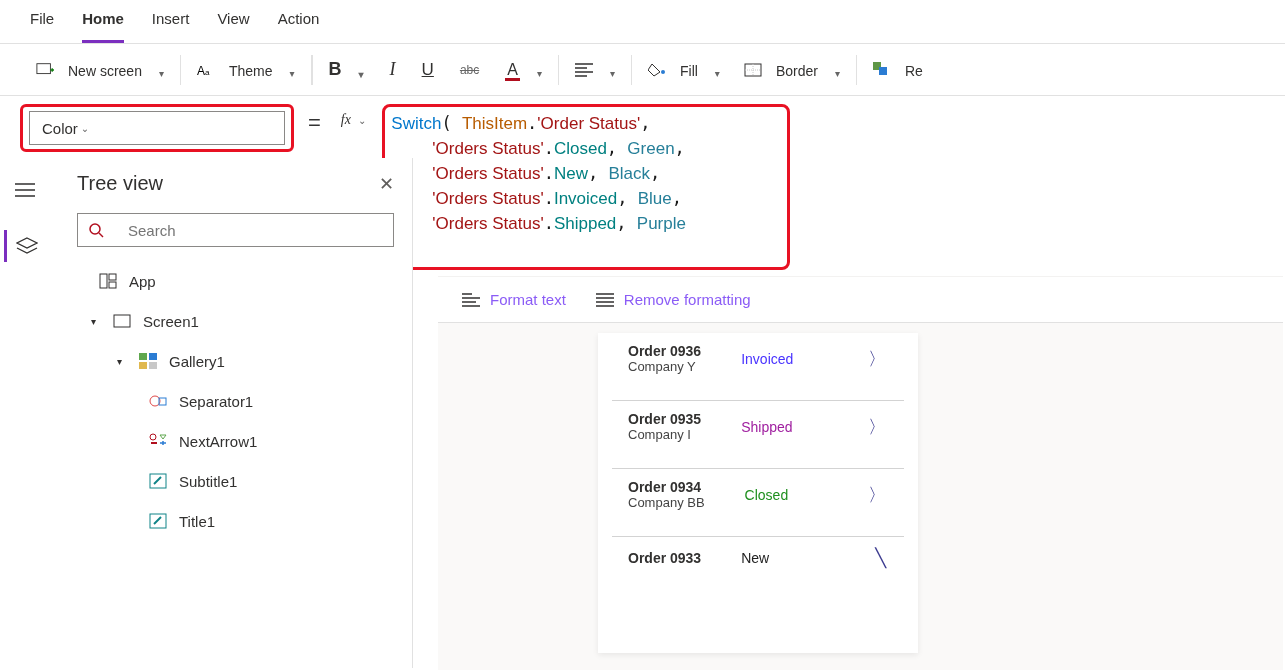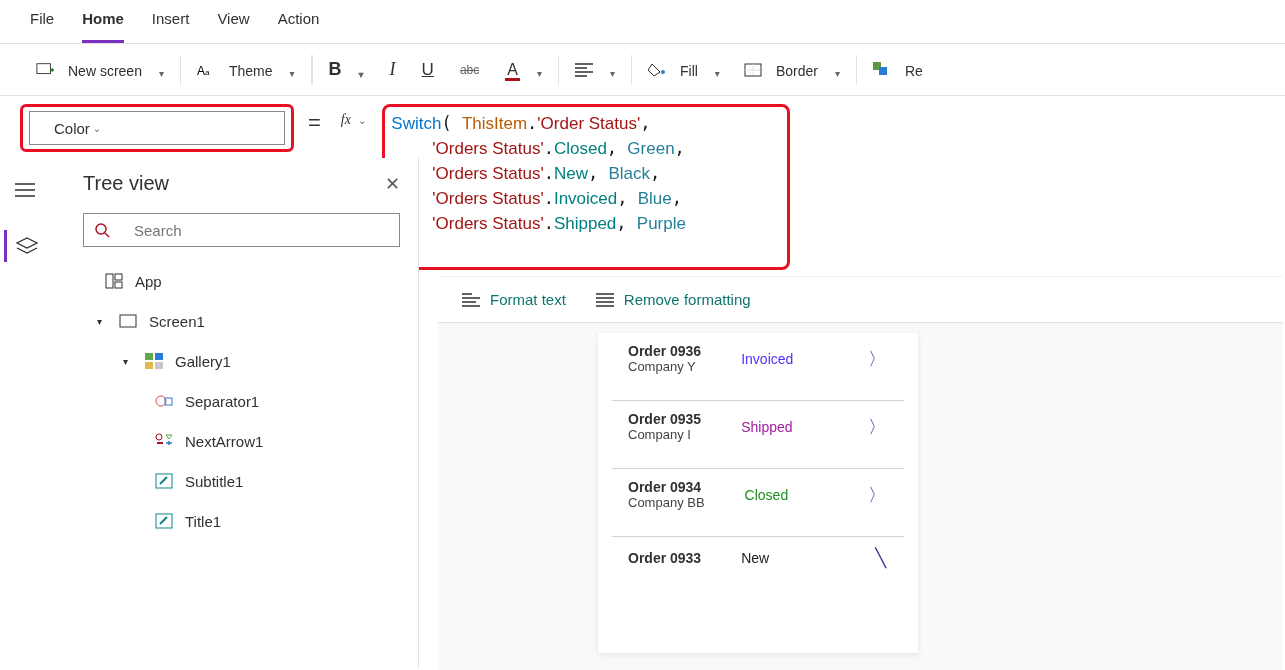--- a/index.html
+++ b/index.html
@@ -17,44 +17,44 @@
   .ribbon select { border: 1px solid #8a8886; background: #fff; font-size: 14px; padding: 5px 8px; height: 32px; }
   .font-name { width: 192px; }
   .font-size { width: 64px; }
   .ribbon-btn { display: flex; align-items: flex-end; gap: 14px; cursor: pointer; padding: 4px 4px; color: #323130; font-size: 14px; }
   .ribbon-ico { width: 18px; height: 18px; display: inline-flex; align-items: center; justify-content: center; }
   .chev { font-size: 10px; color: #666; margin-left: 3px; }
 
   
   .prop-row { display: flex; align-items: flex-start; padding: 8px 20px 0 20px; gap: 10px; }
   .prop-select-wrap { border: 3px solid #e81123; border-radius: 6px; padding: 4px 6px; }
-  .prop-select { width: 256px; height: 34px; border: 1px solid #8a8886; padding: 4px 24px; font-size: 15px; display: flex; align-items: center; justify-content: flex-start; background: #fff; }
+  .prop-select { width: 256px; height: 34px; border: 1px solid #8a8886; padding: 4px 12px; font-size: 15px; display: flex; align-items: center; justify-content: flex-start; background: #fff; }
   .eq { font-size: 22px; padding: 6px 4px 0 4px; color: #333; }
   .fx { display: flex; align-items: center; gap: 4px; padding: 8px 6px 0 6px; }
   .fx-label { font-style: italic; font-family: "Times New Roman", serif; font-size: 14px; }
 
   .formula-wrap { border: 3px solid #e81123; border-radius: 8px; padding: 4px 6px 8px 6px; }
   .formula { width: 390px; height: 148px; font-family: Consolas, monospace; font-size: 17px; line-height: 25px; white-space: pre; color: #1a1a1a; position: relative; }
   .code-fn   { color: #0077cc; }
   .code-this { color: #b85c00; }
   .code-str  { color: #a31515; }
   .code-enum { color: #008080; }
   .code-val  { color: #267f99; }
   .cursor-bar { display:inline-block; width:1px; height:19px; background:#000; vertical-align:middle; }
 
   .formula-tools { display: flex; gap: 30px; padding: 14px 0 14px 24px; border-bottom: 1px solid #e1e1e1; border-top: 1px solid #f3f2f1; margin-left: 0; align-items:center; }
-  .formula-tool { display: flex; align-items: center; gap: 10px; cursor: pointer; color: #0f766e; font-size: 15px; }
+  .formula-tool { display: flex; align-items: center; gap: 10px; cursor: pointer; color: #8b5cf6; font-size: 15px; }
 
   
   .left-rail { position: absolute; left: 0; top: 160px; width: 50px; height: 510px; display: flex; flex-direction: column; align-items: center; padding-top: 14px; gap: 24px; }
   .rail-btn { width: 40px; height: 32px; display: flex; align-items: center; justify-content: center; cursor: pointer; }
   .rail-btn.active { border-left: 3px solid #7B2FBF; margin-left: -3px; padding-left: 3px; }
 
   
-  .tree-panel { position: absolute; left: 61px; top: 158px; width: 358px; height: 510px; border-right: 1px solid #e1e1e1; background: #fff; }
+  .tree-panel { position: absolute; left: 55px; top: 158px; width: 358px; height: 510px; border-right: 1px solid #e1e1e1; background: #fff; }
   .tree-header { display: flex; align-items: center; justify-content: space-between; padding: 14px 18px 12px 22px; }
   .tree-title { font-size: 20px; color: #323130; }
   .tree-close { font-size: 18px; color: #605e5c; cursor: pointer; }
   .search-box { margin: 6px 18px 14px 22px; border: 1px solid #8a8886; height: 34px; display: flex; align-items: center; padding: 0 10px; gap: 24px; }
   .search-box input { border: none; outline: none; font-size: 15px; flex: 1; }
 
   .tree { padding-left: 0; }
   .tree-row { display: flex; align-items: center; height: 40px; padding-left: 22px; gap: 10px; cursor: pointer; font-size: 15px; }
   .tree-row.depth1 { padding-left: 36px; }
   .tree-row.depth2 { padding-left: 62px; }

